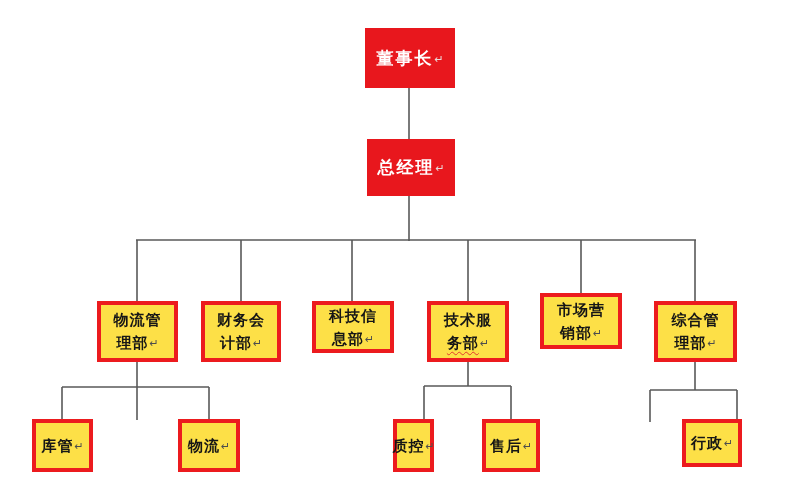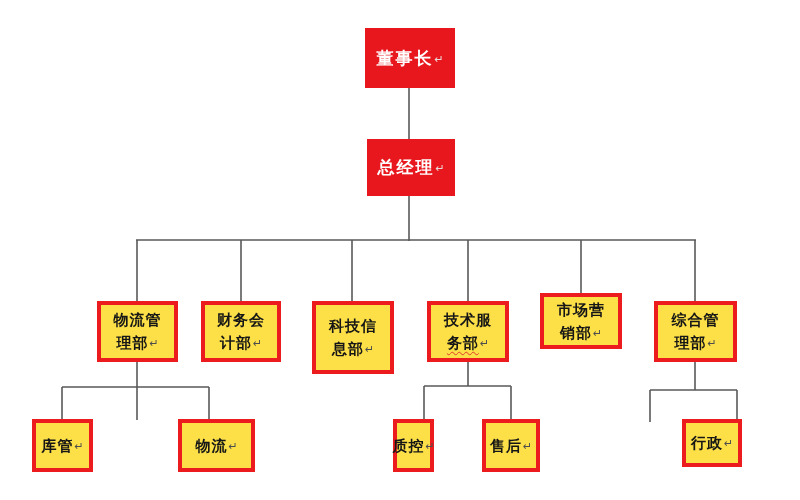--- a/index.html
+++ b/index.html
@@ -112,21 +112,21 @@
   <div class="node outline" style="left:97px;top:301px;width:81px;height:61px">
     <span class="lblrow">物流管</span>
     <span class="lblrow"><span>理部</span><span class="pmark">↵</span></span>
   </div>
 
   <div class="node outline" style="left:201px;top:301px;width:80px;height:61px">
     <span class="lblrow">财务会</span>
     <span class="lblrow"><span>计部</span><span class="pmark">↵</span></span>
   </div>
 
-  <div class="node outline" style="left:312px;top:301px;width:82px;height:73px">
+  <div class="node outline" style="left:312px;top:301px;width:82px;height:52px">
     <span class="lblrow">科技信</span>
     <span class="lblrow"><span>息部</span><span class="pmark">↵</span></span>
   </div>
 
   <div class="node outline" style="left:427px;top:301px;width:82px;height:61px">
     <span class="lblrow">技术服</span>
     <span class="lblrow"><span class="squiggle">务部</span><span class="pmark">↵</span></span>
   </div>
 
   <div class="node outline" style="left:540px;top:293px;width:82px;height:56px">
@@ -137,21 +137,21 @@
   <div class="node outline" style="left:654px;top:301px;width:83px;height:61px">
     <span class="lblrow">综合管</span>
     <span class="lblrow"><span>理部</span><span class="pmark">↵</span></span>
   </div>
 
   <div class="node outline" style="left:32px;top:419px;width:61px;height:53px">
     <span class="lblrow"><span>库管</span><span class="pmark">↵</span></span>
   </div>
 
 
-  <div class="node outline" style="left:178px;top:419px;width:77px;height:53px">
+  <div class="node outline" style="left:178px;top:419px;width:62px;height:53px">
     <span class="lblrow"><span>物流</span><span class="pmark">↵</span></span>
   </div>
 
   <div class="node outline" style="left:393px;top:419px;width:41px;height:53px">
     <span class="lblrow"><span>质控</span><span class="pmark">↵</span></span>
   </div>
 
   <div class="node outline" style="left:482px;top:419px;width:58px;height:53px">
     <span class="lblrow"><span>售后</span><span class="pmark">↵</span></span>
   </div>

